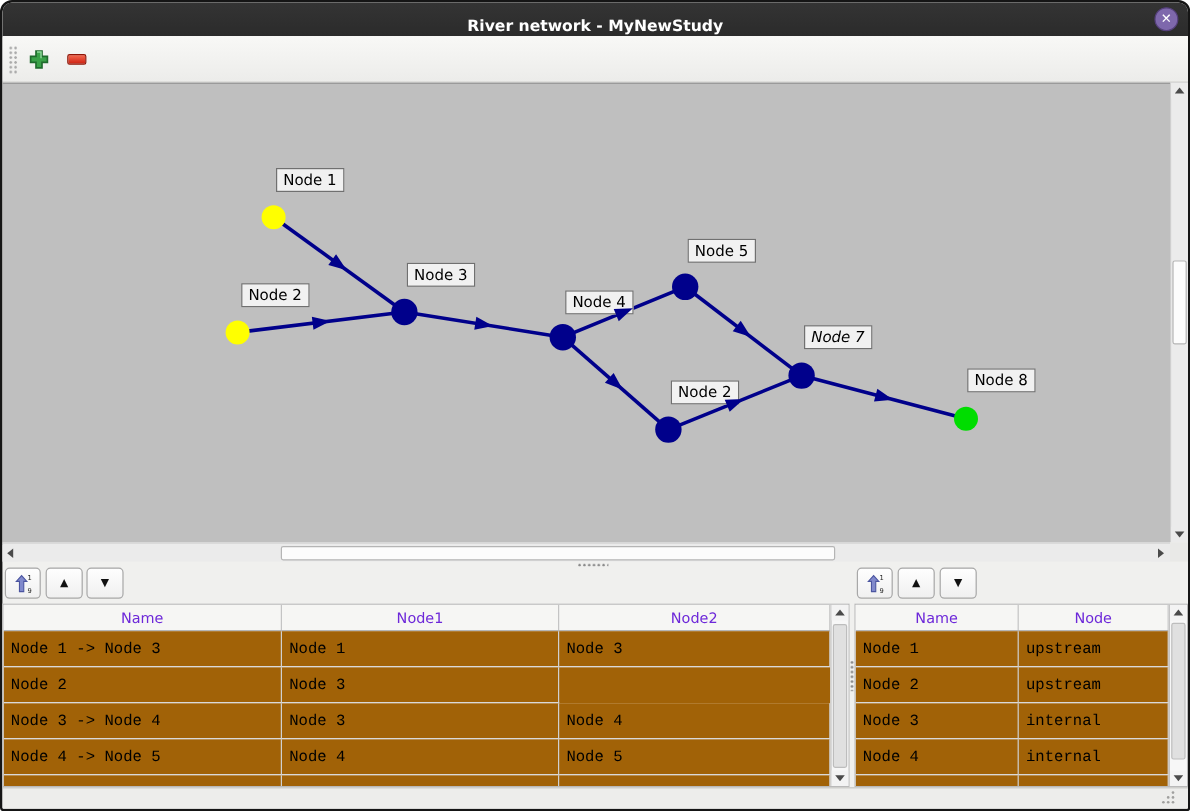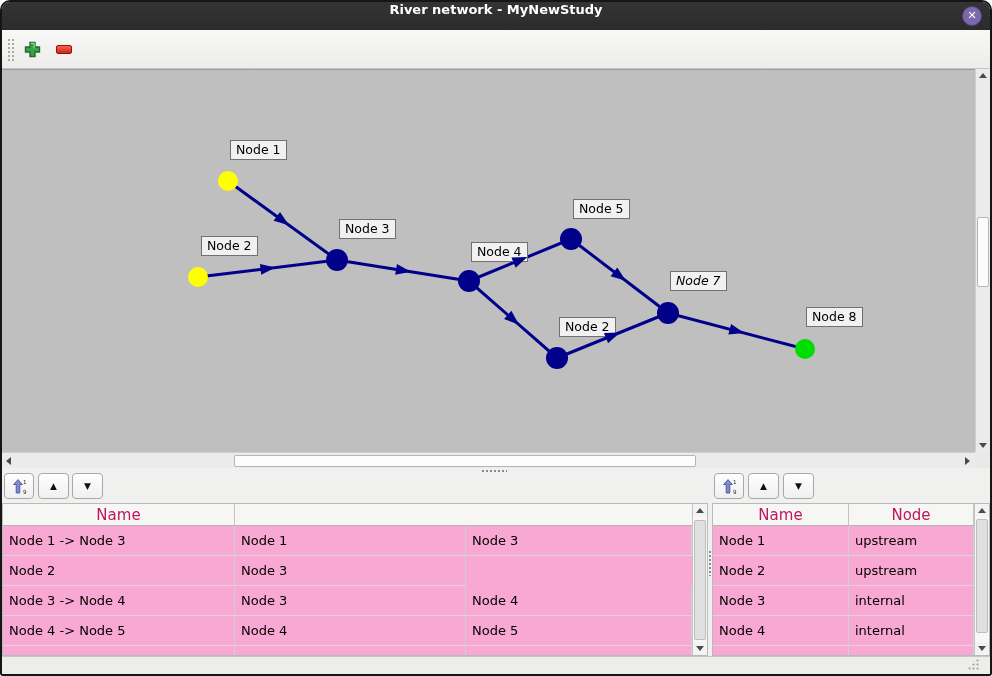--- a/index.html
+++ b/index.html
@@ -1,20 +1,20 @@
 <!DOCTYPE html>
 <html><head>
 <meta charset="utf-8">
 <style>
   html,body{margin:0;padding:0;background:#ffffff;font-family:"DejaVu Sans","Liberation Sans",sans-serif;}
   .window{position:relative;width:992px;height:676px;box-sizing:border-box;border:2px solid #151515;
           border-radius:10px 10px 3px 3px;overflow:hidden;background:#f0f0ee;}
   
   .titlebar{position:absolute;left:0;top:0;width:100%;height:28px;background:linear-gradient(#343434,#2b2b2b);
-            display:flex;align-items:flex-start;justify-content:center;border-bottom:1px solid #1d1d1d;}
+            display:flex;align-items:flex-end;justify-content:center;border-bottom:1px solid #1d1d1d;}
   .title-text{color:#ffffff;font-size:13px;font-weight:bold;}
   .close-btn{position:absolute;right:8px;top:4px;width:20px;height:20px;border-radius:50%;
              background:#7e68ac;border:1px solid #55407c;color:#ffffff;font-size:11px;line-height:18px;
              text-align:center;box-sizing:border-box;cursor:default;}
   
   .toolbar{position:absolute;left:0;top:28px;width:100%;height:39px;
            background:linear-gradient(#f8f8f6,#ececea);border-bottom:1px solid #c6c6c4;box-sizing:border-box;}
   .tb-grip{position:absolute;left:5px;top:8px;width:8px;height:24px;
            background-image:radial-gradient(#a9a9a9 1px,transparent 1.2px);background-size:4px 4px;}
   .tb-btn{position:absolute;top:9px;width:20px;height:20px;display:flex;align-items:center;justify-content:center;}
@@ -47,23 +47,23 @@
                 background-image:radial-gradient(#8a8a8a 1px,transparent 1.2px);background-size:4px 4px;}
   
   .panel-btn{position:absolute;top:471px;height:26px;border:1px solid #a8a8a8;border-radius:4px;
              background:linear-gradient(#fefefe,#f0f0f0);display:flex;align-items:center;justify-content:center;
              box-sizing:border-box;font-size:9px;color:#111;}
   
   .tbl{position:absolute;top:501px;height:153px;background:#ffffff;border:1px solid #b9b9b9;
        box-sizing:border-box;overflow:hidden;}
   .tbl-inner{position:absolute;left:0;top:0;right:15px;bottom:0;}
   .tbl-head{display:grid;height:21px;background:#f6f6f4;border-bottom:1px solid #b5b5b5;}
-  .th{display:flex;align-items:center;justify-content:center;font-size:15px;color:#be185d;
+  .th{display:flex;align-items:center;justify-content:center;font-size:12px;color:#6d28d9;
       border-right:1px solid #c4c4c4;box-sizing:border-box;}
-  .tr{display:grid;height:30px;background:#f9a8d4;}
+  .tr{display:grid;height:30px;background:#a16207;font-family:Liberation Mono, monospace;}
   .tr.partial{height:12px;}
   .td{display:flex;align-items:center;font-size:13px;color:#000;padding-left:6px;
       border-right:1px solid #d0d0d0;border-bottom:1px solid #d9d9d9;box-sizing:border-box;white-space:nowrap;overflow:hidden;}
   .cols-links{grid-template-columns:232px 231px 1fr;}
   .cols-nodes{grid-template-columns:136px 1fr;}
   .tbl-sb{position:absolute;right:0;top:0;width:15px;height:100%;background:#f7f7f7;border-left:1px solid #c4c4c4;box-sizing:border-box;}
   .tbl-sb .sb-btn{left:0;width:14px;height:13px;background:#f3f3f3;}
   .tbl-thumb{position:absolute;left:1px;width:12px;background:#e0e0e0;border:1px solid #bdbdbd;border-radius:2px;box-sizing:border-box;}
   
   .statusbar{position:absolute;left:0;top:654px;width:100%;height:18px;background:#ededeb;border-top:1px solid #c6c6c4;box-sizing:border-box;}
@@ -184,20 +184,22 @@
     <span>▲</span>
   </div>
   <div class="panel-btn" style="left:781px;width:31px;">
     <span>▼</span>
   </div>
 
   <div class="tbl" style="left:0;width:706px;">
     <div class="tbl-inner">
       <div class="tbl-head cols-links">
           <div class="th">Name</div>
+          <div class="th">Node1</div>
+          <div class="th">Node2</div>
         </div>
       <div>
           <div class="tr cols-links">
             <div class="td">Node 1 -&gt; Node 3</div>
             <div class="td">Node 1</div>
             <div class="td">Node 3</div>
           </div>
           <div class="tr cols-links">
             <div class="td">Node 2</div>
             <div class="td">Node 3</div>

